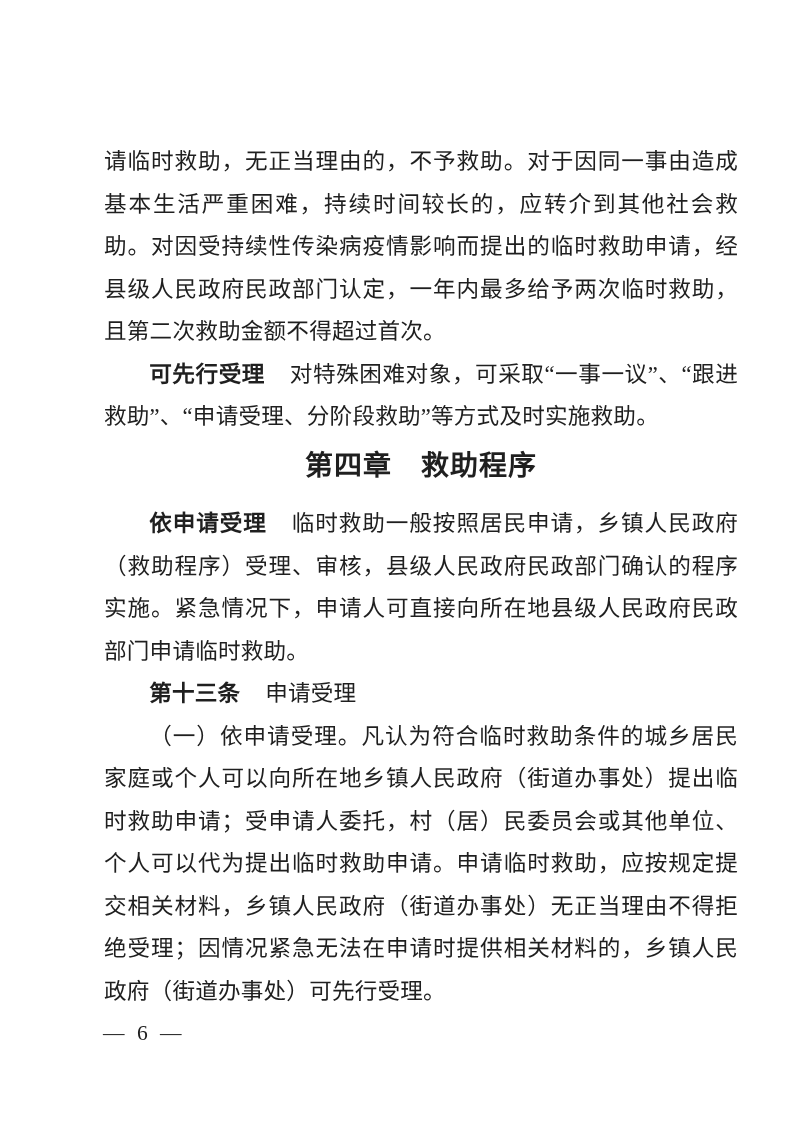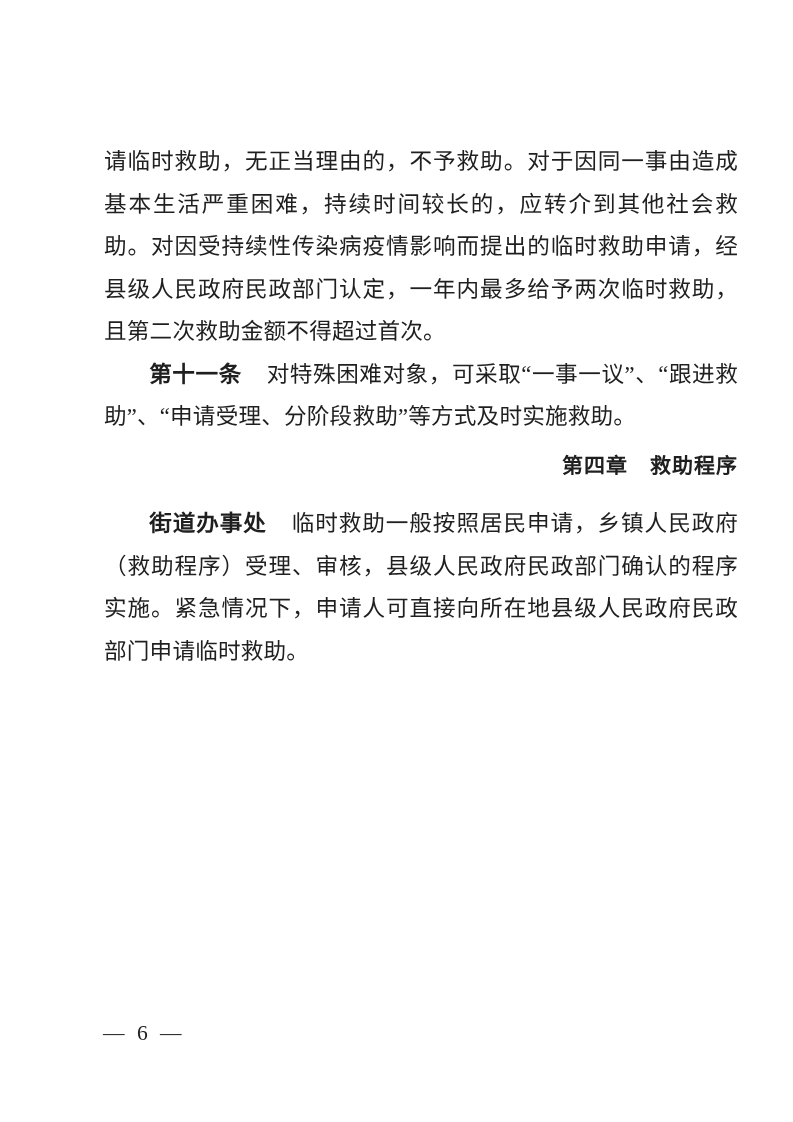--- a/index.html
+++ b/index.html
@@ -35,22 +35,22 @@
     text-indent: 0;
   }
   .lead {
     font-weight: 700;
     font-family: "Liberation Sans", "DejaVu Sans", sans-serif;
     margin-right: 1.1em;
   }
   .chapter {
     font-weight: 700;
     font-family: "Liberation Sans", "DejaVu Sans", sans-serif;
-    text-align: right;
-    font-size: 21px;
+    text-align: center;
+    font-size: 28px;
     line-height: 42.5px;
     margin: 6px 0 16px 0;
     letter-spacing: 1px;
   }
   .footer {
     position: absolute;
     left: 103px;
     top: 1019px;
     font-size: 21.5px;
     line-height: 28px;
@@ -58,18 +58,20 @@
     word-spacing: 4px;
     color: #1f1f1f;
   }
 </style>
 </head>
 <body>
 
 <div class="page" style="background: rgb(255, 255, 255); color: rgb(31, 31, 31);">
   <div class="content">
       <p class="para no-indent"><span>请临时救助，无正当理由的，不予救助。对于因同一事由造成基本生活严重困难，持续时间较长的，应转介到其他社会救助。对因受持续性传染病疫情影响而提出的临时救助申请，经县级人民政府民政部门认定，一年内最多给予两次临时救助，且第二次救助金额不得超过首次。</span></p>
-      <p class="para"><span class="lead">第十一条</span><span>对特殊困难对象，可采取“一事一议”、“跟进救助”、“申请受理、分阶段救助”等方式及时实施救助。</span></p>
+      <p class="para"><span class="lead">可先行受理</span><span>对特殊困难对象，可采取“一事一议”、“跟进救助”、“申请受理、分阶段救助”等方式及时实施救助。</span></p>
       <div class="chapter">第四章　救助程序</div>
-      <p class="para"><span class="lead">街道办事处</span><span>临时救助一般按照居民申请，乡镇人民政府（救助程序）受理、审核，县级人民政府民政部门确认的程序实施。紧急情况下，申请人可直接向所在地县级人民政府民政部门申请临时救助。</span></p>
+      <p class="para"><span class="lead">依申请受理</span><span>临时救助一般按照居民申请，乡镇人民政府（救助程序）受理、审核，县级人民政府民政部门确认的程序实施。紧急情况下，申请人可直接向所在地县级人民政府民政部门申请临时救助。</span></p>
+      <p class="para"><span class="lead">第十三条</span><span>申请受理</span></p>
+      <p class="para"><span>（一）依申请受理。凡认为符合临时救助条件的城乡居民家庭或个人可以向所在地乡镇人民政府（街道办事处）提出临时救助申请；受申请人委托，村（居）民委员会或其他单位、个人可以代为提出临时救助申请。申请临时救助，应按规定提交相关材料，乡镇人民政府（街道办事处）无正当理由不得拒绝受理；因情况紧急无法在申请时提供相关材料的，乡镇人民政府（街道办事处）可先行受理。</span></p>
     </div>
   <div class="footer">— 6 —</div>
 </div>
 
 </body></html>

